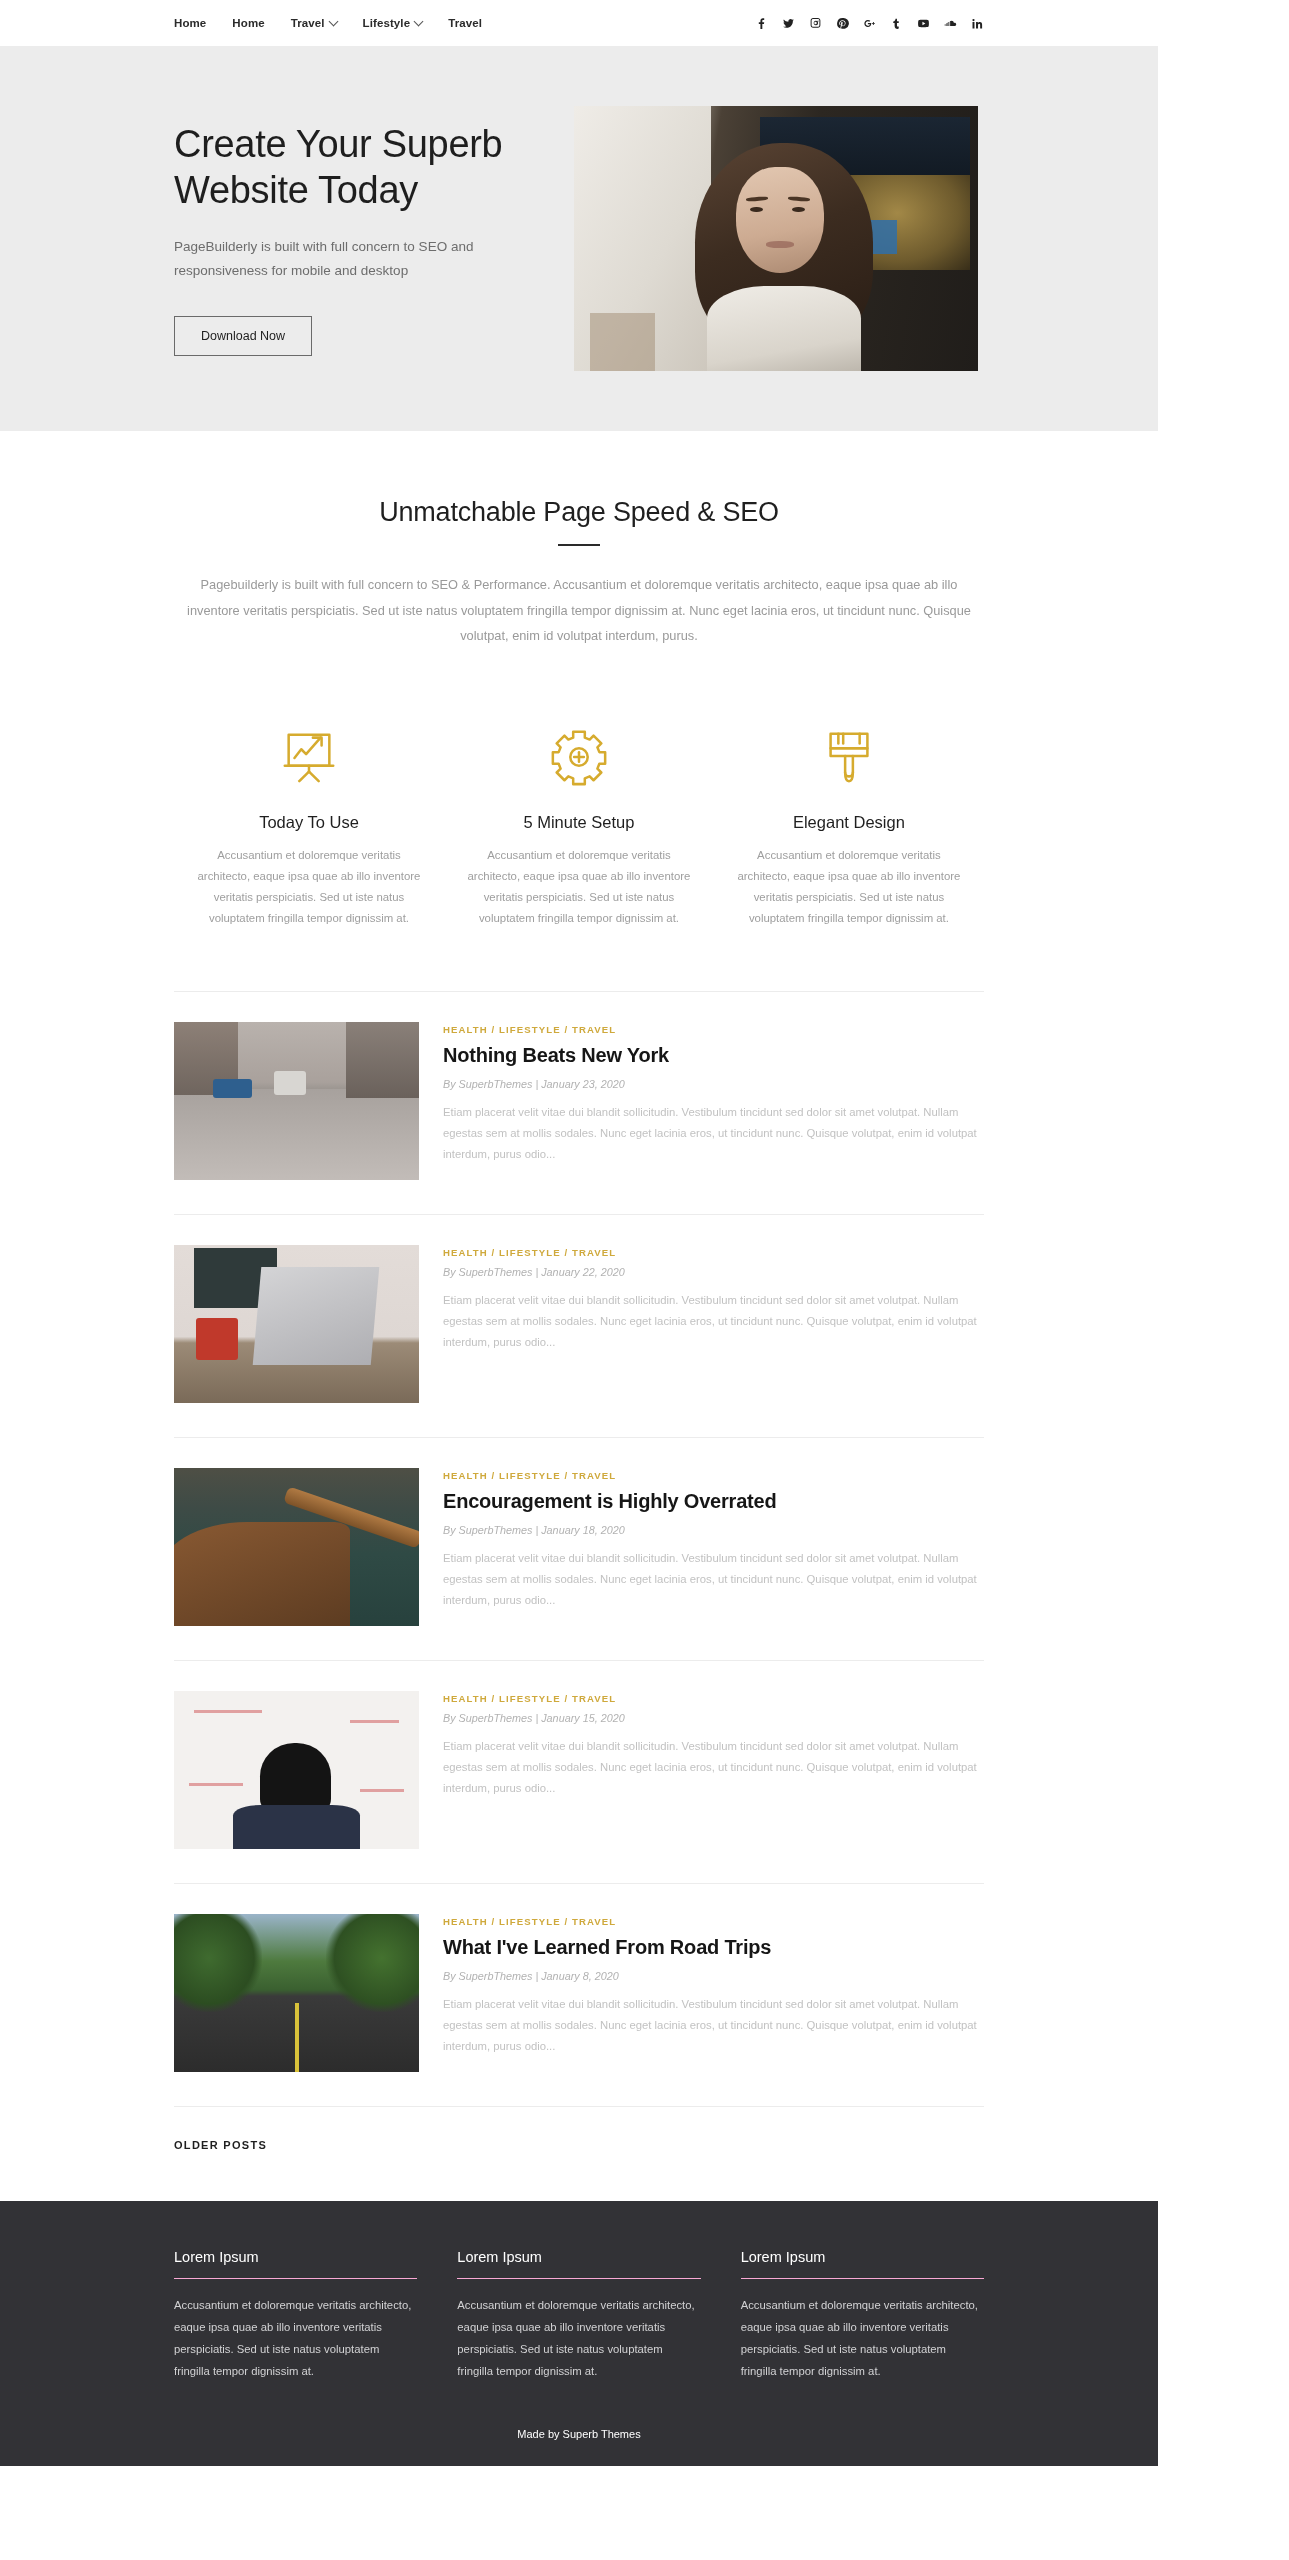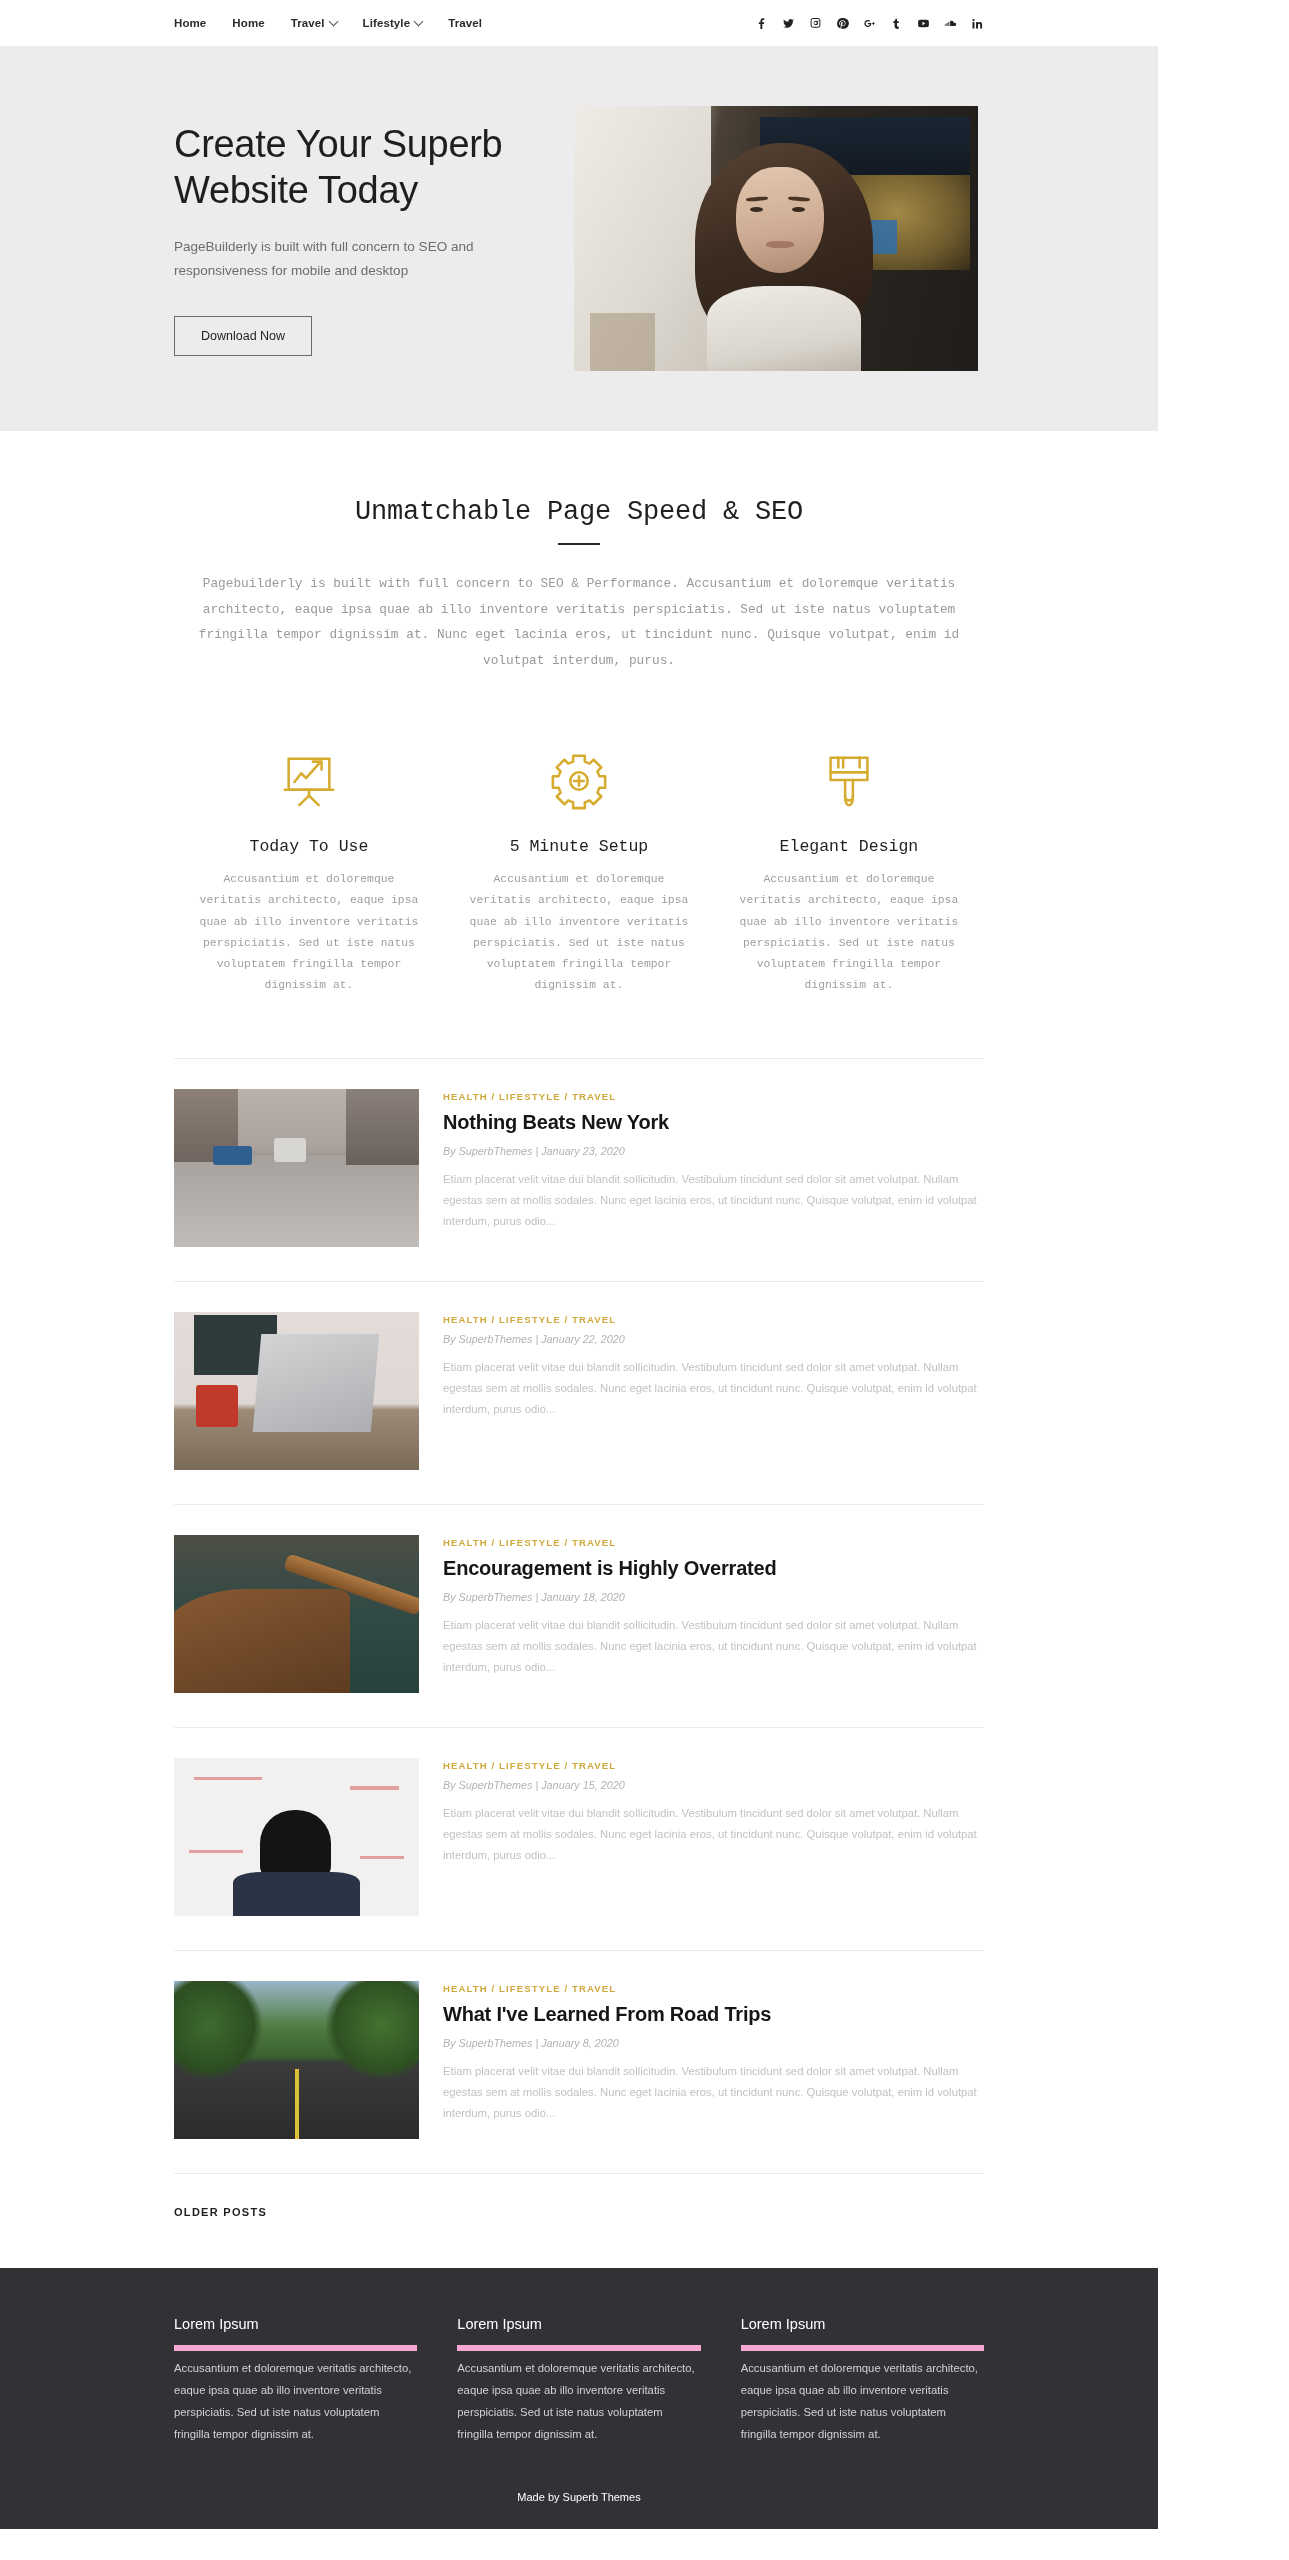--- a/index.html
+++ b/index.html
@@ -145,21 +145,21 @@
      border-radius:40%; background:#4a3525; transform:rotate(4deg);}
   .ph-lip  { position:absolute; left:47.5%; top:51%; width:7%; height:2.4%;
      border-radius:45%; background:#9a6a5c; opacity:.8;}
   .ph-body { position:absolute; left:33%; top:68%; width:38%; height:32%;
      border-radius:38% 38% 0 0;
      background: linear-gradient(170deg,#efece6 0%, #d9d4cb 70%, #bdb7ad 100%);}
   .ph-chair{ position:absolute; left:4%; top:78%; width:16%; height:22%;
      background:#a6927a; opacity:.55;}
 
   
-  .section-speed { background:#fff; padding: 66px 0 0; font-family: Liberation Mono, monospace; }
+  .section-speed { background:#fff; padding: 66px 0 0; }
   .sec-title {
     text-align:center;
     font-size: 27px;
     font-weight: 400;
     color: #1f1f1f;
     letter-spacing: -0.2px;
   }
   .sec-rule {
     width: 42px; height: 2px; background:#2a2a2a;
     margin: 16px auto 26px;
@@ -221,22 +221,22 @@
     font-size: 11px; font-weight:700; letter-spacing: 1.3px;
     color:#1f1f1f; text-decoration:none; cursor:pointer;
   }
 
   
   .footer { background:#323236; padding: 48px 0 0; }
   .footer-inner { width: 810px; margin: 0 auto; display:flex; gap: 40px; }
   .fw { width: 33.33%; }
   .fw-title {
     color:#ffffff; font-size: 14.5px; font-weight:400;
-    padding-bottom: 13px; margin-bottom: 6px;
-    border-bottom: 6px solid #f9a8d4;
+    padding-bottom: 13px; margin-bottom: 15px;
+    border-bottom: 1px solid #f9a8d4;
   }
   .fw-text { color:#d2d2d4; font-size: 11.3px; line-height: 1.95; }
   .footer-bot {
     text-align:center; color:#ffffff; font-size: 11px;
     padding: 46px 0 26px;
   }
 
   
   .t-street { position:absolute; inset:0;
     background: linear-gradient(180deg,#b9b2ad 0%, #a9a19c 38%, #9d9792 42%, #b4aeaa 100%); }

